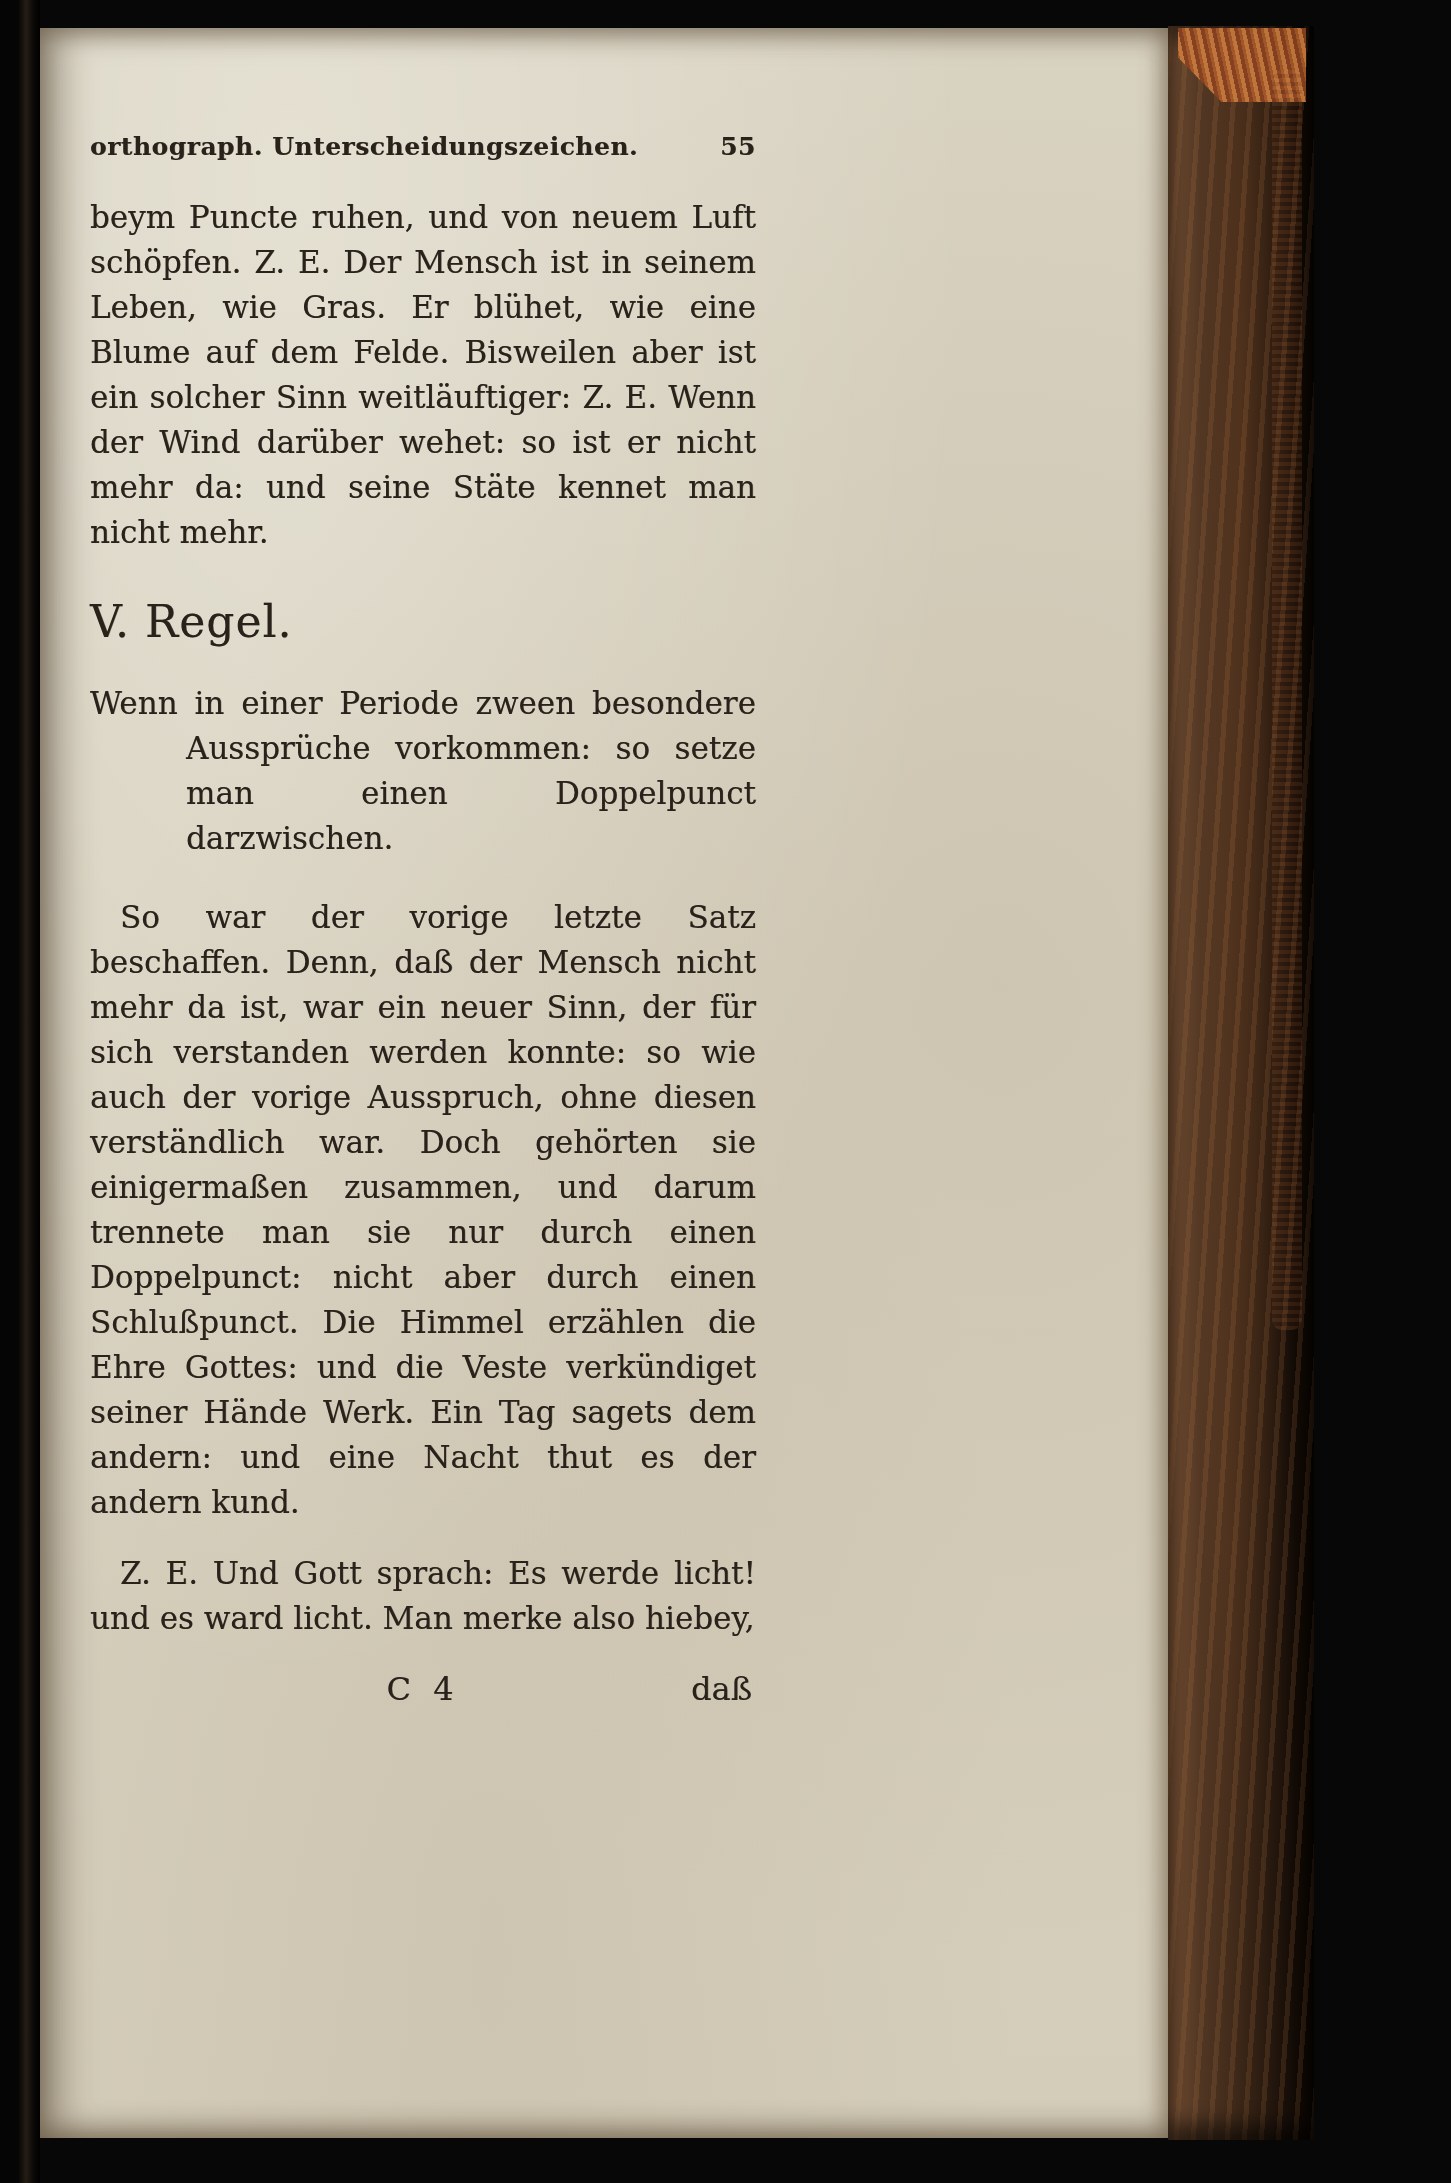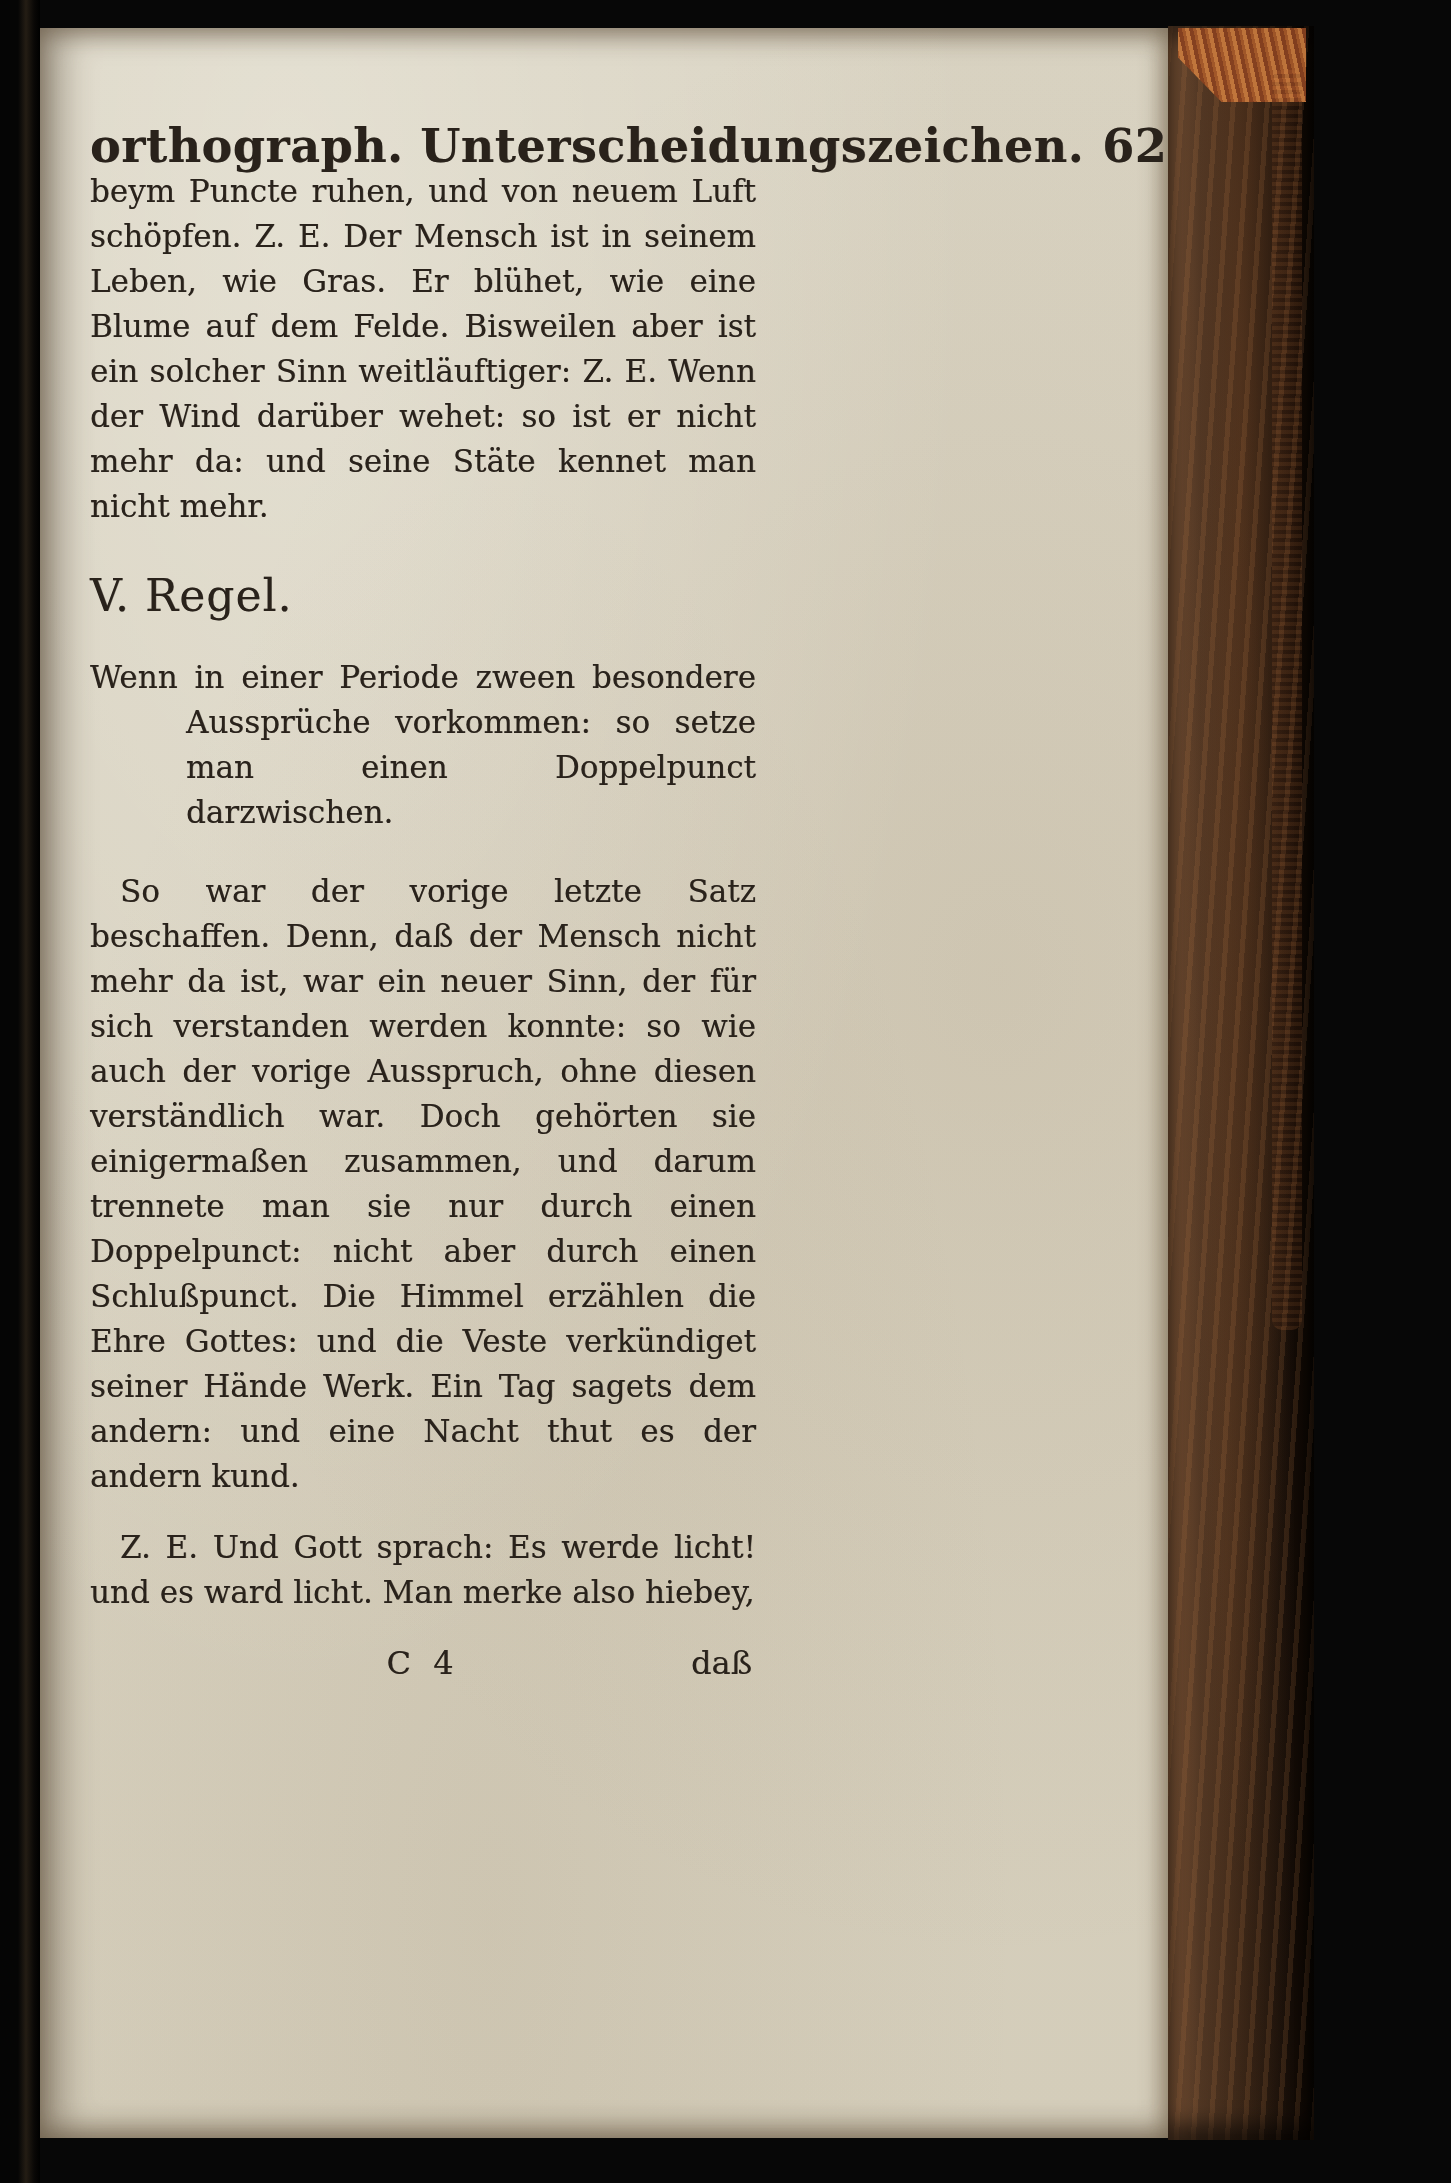--- a/index.html
+++ b/index.html
@@ -36,22 +36,22 @@
       inset 0 -12px 22px rgba(80,62,40,0.25);
   }
   .content {
     position: absolute; left: 50px; top: 96px; width: 666px;
     color: #29221b;
     font-size: 31px; line-height: 45px;
     text-shadow: 0.4px 0.4px 0 rgba(41,34,27,0.45);
   }
   .running-head {
     display: flex; align-items: baseline;
-    font-size: 46px; font-weight: bold; letter-spacing: 0.5px;
-    white-space: nowrap;
+    font-size: 25px; font-weight: bold; letter-spacing: 0.5px;
+    margin-bottom: 26px; white-space: nowrap;
   }
   .running-head .head-title { flex: 1 1 auto; }
   .running-head .page-num { flex: 0 0 auto; padding-left: 18px; }
   p.body {
     margin: 0 0 26px 0;
     text-align: justify;
   }
   p.body.first-indent { text-indent: 30px; }
   h2.regel {
     font-size: 44px; font-weight: normal; letter-spacing: 1px;
@@ -100,21 +100,21 @@
 
 <div class="scene">
 
   <div class="gutter"></div>
 
   <div class="page">
     <div class="content">
 
       <div class="running-head">
         <span class="head-title">orthograph. Unterscheidungszeichen.</span>
-        <span class="page-num">62</span>
+        <span class="page-num">55</span>
       </div>
 
       <p class="body">beym Puncte ruhen, und von neuem Luft schöpfen. Z. E. Der Mensch ist in seinem Leben, wie Gras. Er blühet, wie eine Blume auf dem Felde. Bisweilen aber ist ein solcher Sinn weitläuftiger: Z. E. Wenn der Wind darüber wehet: so ist er nicht mehr da: und seine Stäte kennet man nicht mehr.</p>
 
       <h2 class="regel">V. Regel.</h2>
 
       <p class="rule">Wenn in einer Periode zween besondere Aussprüche vorkommen: so setze man einen Doppelpunct darzwischen.</p>
 
       <p class="body first-indent">So war der vorige letzte Satz beschaffen. Denn, daß der Mensch nicht mehr da ist, war ein neuer Sinn, der für sich verstanden werden konnte: so wie auch der vorige Ausspruch, ohne diesen verständlich war. Doch gehörten sie einigermaßen zusammen, und darum trennete man sie nur durch einen Doppelpunct: nicht aber durch einen Schlußpunct. Die Himmel erzählen die Ehre Gottes: und die Veste verkündiget seiner Hände Werk. Ein Tag sagets dem andern: und eine Nacht thut es der andern kund.</p>
 

